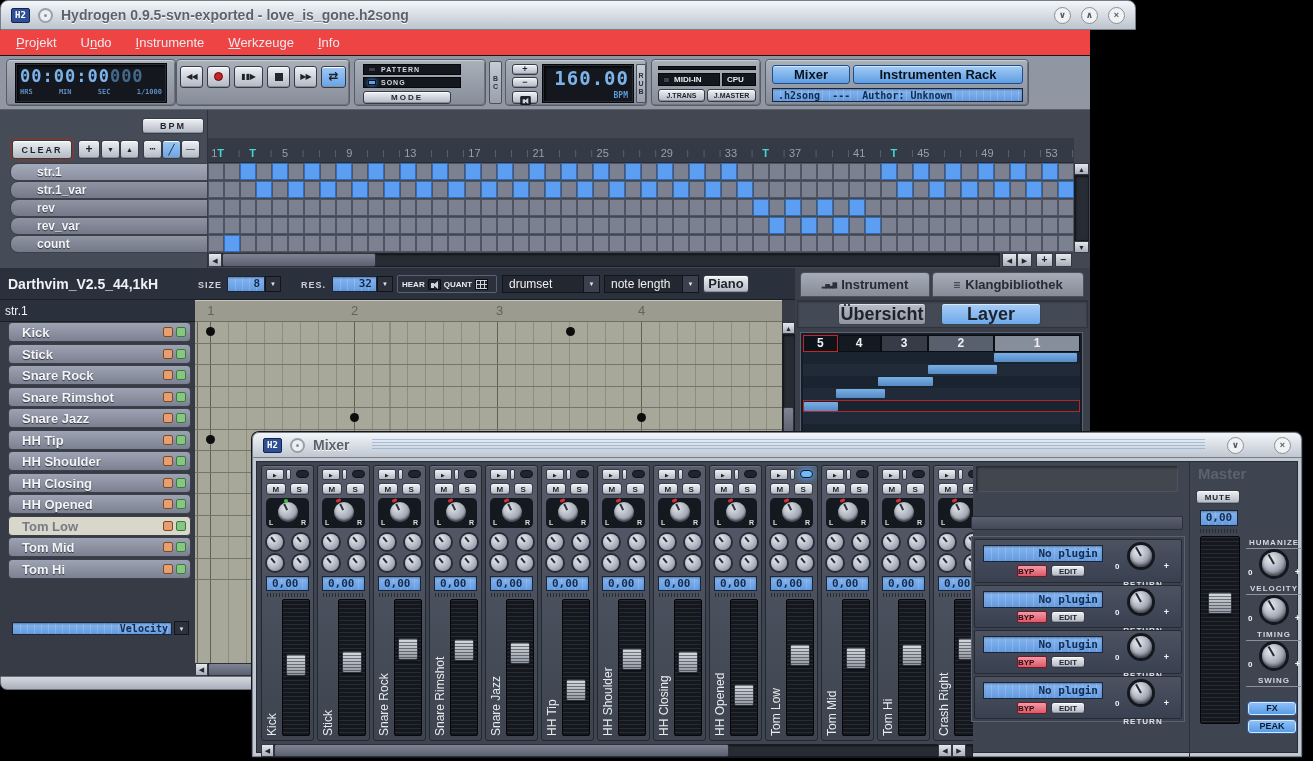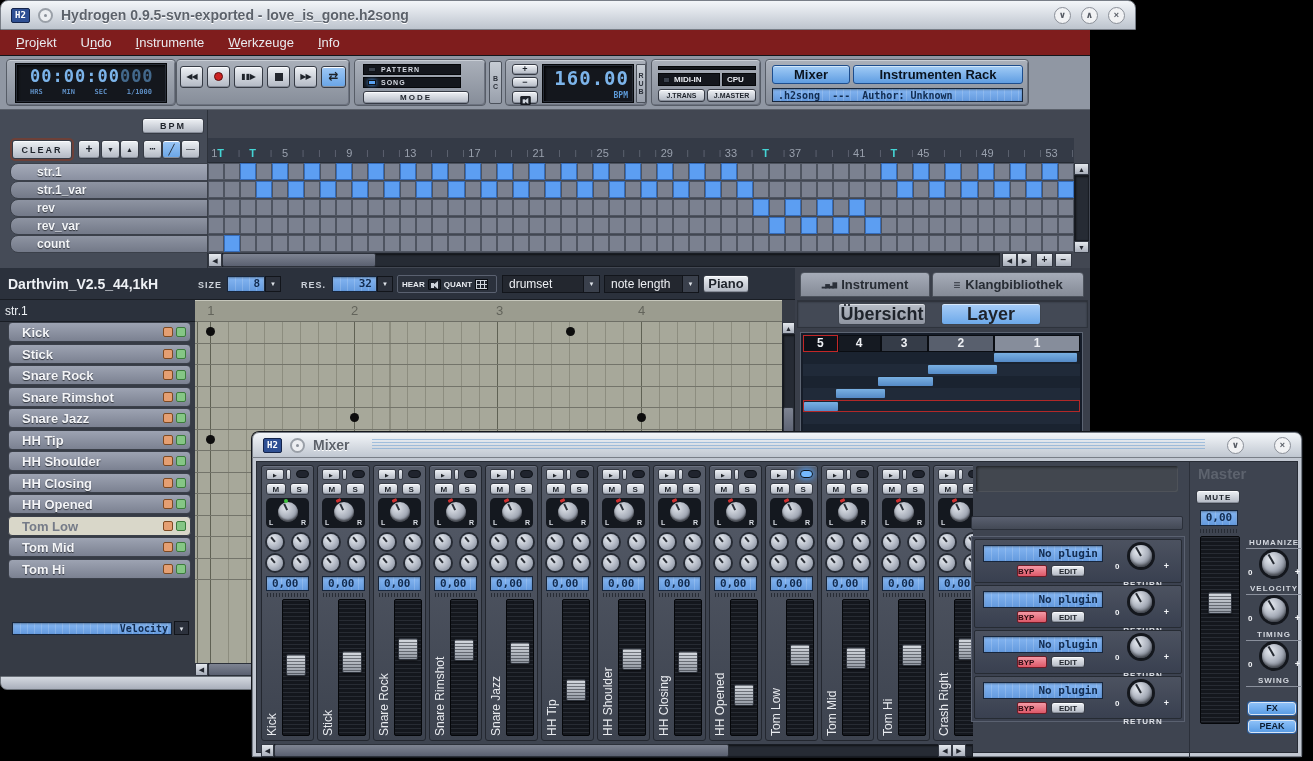--- a/index.html
+++ b/index.html
@@ -35,28 +35,28 @@
        background:linear-gradient(180deg,#f3f6f9,#bdc4ce);border:1px solid #787e87;display:flex;align-items:center;
        gap:8px;padding:0 10px}
   .h2logo{width:19px;height:15px;background:#2e4f93;border:1px solid #14244a;border-radius:2px;color:#fff;
        font-size:9px;font-weight:bold;text-align:center;line-height:13px;font-family:"DejaVu Sans Mono",monospace}
   .circ-ico{width:15px;height:15px;border-radius:50%;border:2px solid #9aa0a8;background:#eceef1;position:relative}
   .circ-ico::after{content:"";position:absolute;left:4px;top:4px;width:3px;height:3px;border-radius:50%;background:#8b919a}
   .titletext{font-size:14px;font-weight:bold;color:#5c626b;text-shadow:0 1px 0 #fff}
   .tbctrl{margin-left:auto;display:flex;gap:10px}
   .circ-btn{width:17px;height:17px;border-radius:50%;background:#f1f2f4;border:1px solid #8a8f98;color:#555a63;
        font-size:9px;line-height:15px;text-align:center;font-weight:bold}
-  .menubar{position:absolute;left:0;top:30px;width:1090px;height:26px;background:#7f1d1d;display:flex;
+  .menubar{position:absolute;left:0;top:30px;width:1090px;height:26px;background:#ef4444;display:flex;
        align-items:center;padding-left:4px;border-bottom:1px solid #12151a}
   .menu-item{color:#e9ebef;font-size:13px;padding:3px 12px;cursor:default}
   .menu-item .u{text-decoration:underline}
 
   .toolbar{position:absolute;left:0;top:56px;width:1090px;height:54px;background:#9097a3;border-bottom:1px solid #5b616b}
   .tb-panel{position:absolute}
-  .t-lcd{position:absolute;left:8px;top:3px;width:152px;height:40px;padding:2px 14px}
+  .t-lcd{position:absolute;left:8px;top:3px;width:152px;height:40px;padding:2px 4px}
   .t-digits{font-size:17px;letter-spacing:1px;font-weight:bold;white-space:nowrap}
   .t-digits .dim{color:#43698c}
   .t-labels{display:flex;justify-content:space-between;font-size:7px;font-weight:bold;color:#5d8cc0;margin-top:2px}
   .transport-btn{position:absolute;top:10px;height:22px;font-size:8px;line-height:20px;letter-spacing:-1px}
   .rec-dot{display:inline-block;width:9px;height:9px;border-radius:50%;background:#cc2222;border:1px solid #5c0f0f;margin-top:5px}
   .stop-sq{display:inline-block;width:8px;height:8px;background:#23272e;margin-top:6px}
   .pp{letter-spacing:0;font-size:8px}
   .loopbtn{background:linear-gradient(180deg,#9ec8f6,#68a4e6);font-size:12px;font-weight:bold;line-height:19px;letter-spacing:0}
   .modestrip{position:absolute;left:8px;width:98px;height:11px;background:#14171d;border:1px solid #05070a;
        display:flex;align-items:center;gap:5px;padding:0 4px}
@@ -304,21 +304,21 @@
 
       <div class="tb-panel panel" style="left:354px;top:3px;width:132px;height:47px">
         <div class="modestrip" style="top:4px">
           <span class="led"></span>
           <span>PATTERN</span>
         </div>
         <div class="modestrip" style="top:17px">
           <span class="led lit"></span>
           <span>SONG</span>
         </div>
-        <div class="btn abs" style="left:8px;top:31px;width:106px;height:13px;font-size:8px;font-weight:bold;letter-spacing:2px;line-height:12px">MODE</div>
+        <div class="btn abs" style="left:8px;top:31px;width:88px;height:13px;font-size:8px;font-weight:bold;letter-spacing:2px;line-height:12px">MODE</div>
       </div>
       <div class="vstrip abs" style="left:489px;top:5px;width:13px;height:43px">
           <span>B</span>
           <span>C</span>
         </div>
 
       <div class="tb-panel panel" style="left:505px;top:3px;width:142px;height:47px">
         <div class="btn abs" style="left:6px;top:4px;width:26px;height:11px;font-size:9px;line-height:9px;font-weight:bold">+</div>
         <div class="btn abs" style="left:6px;top:17px;width:26px;height:11px;font-size:9px;line-height:8px;font-weight:bold">−</div>
         <div class="btn abs" style="left:6px;top:31px;width:26px;height:13px"><span class="spk" style="display:inline-block;transform:scale(.8);margin-top:1px"></span></div>

